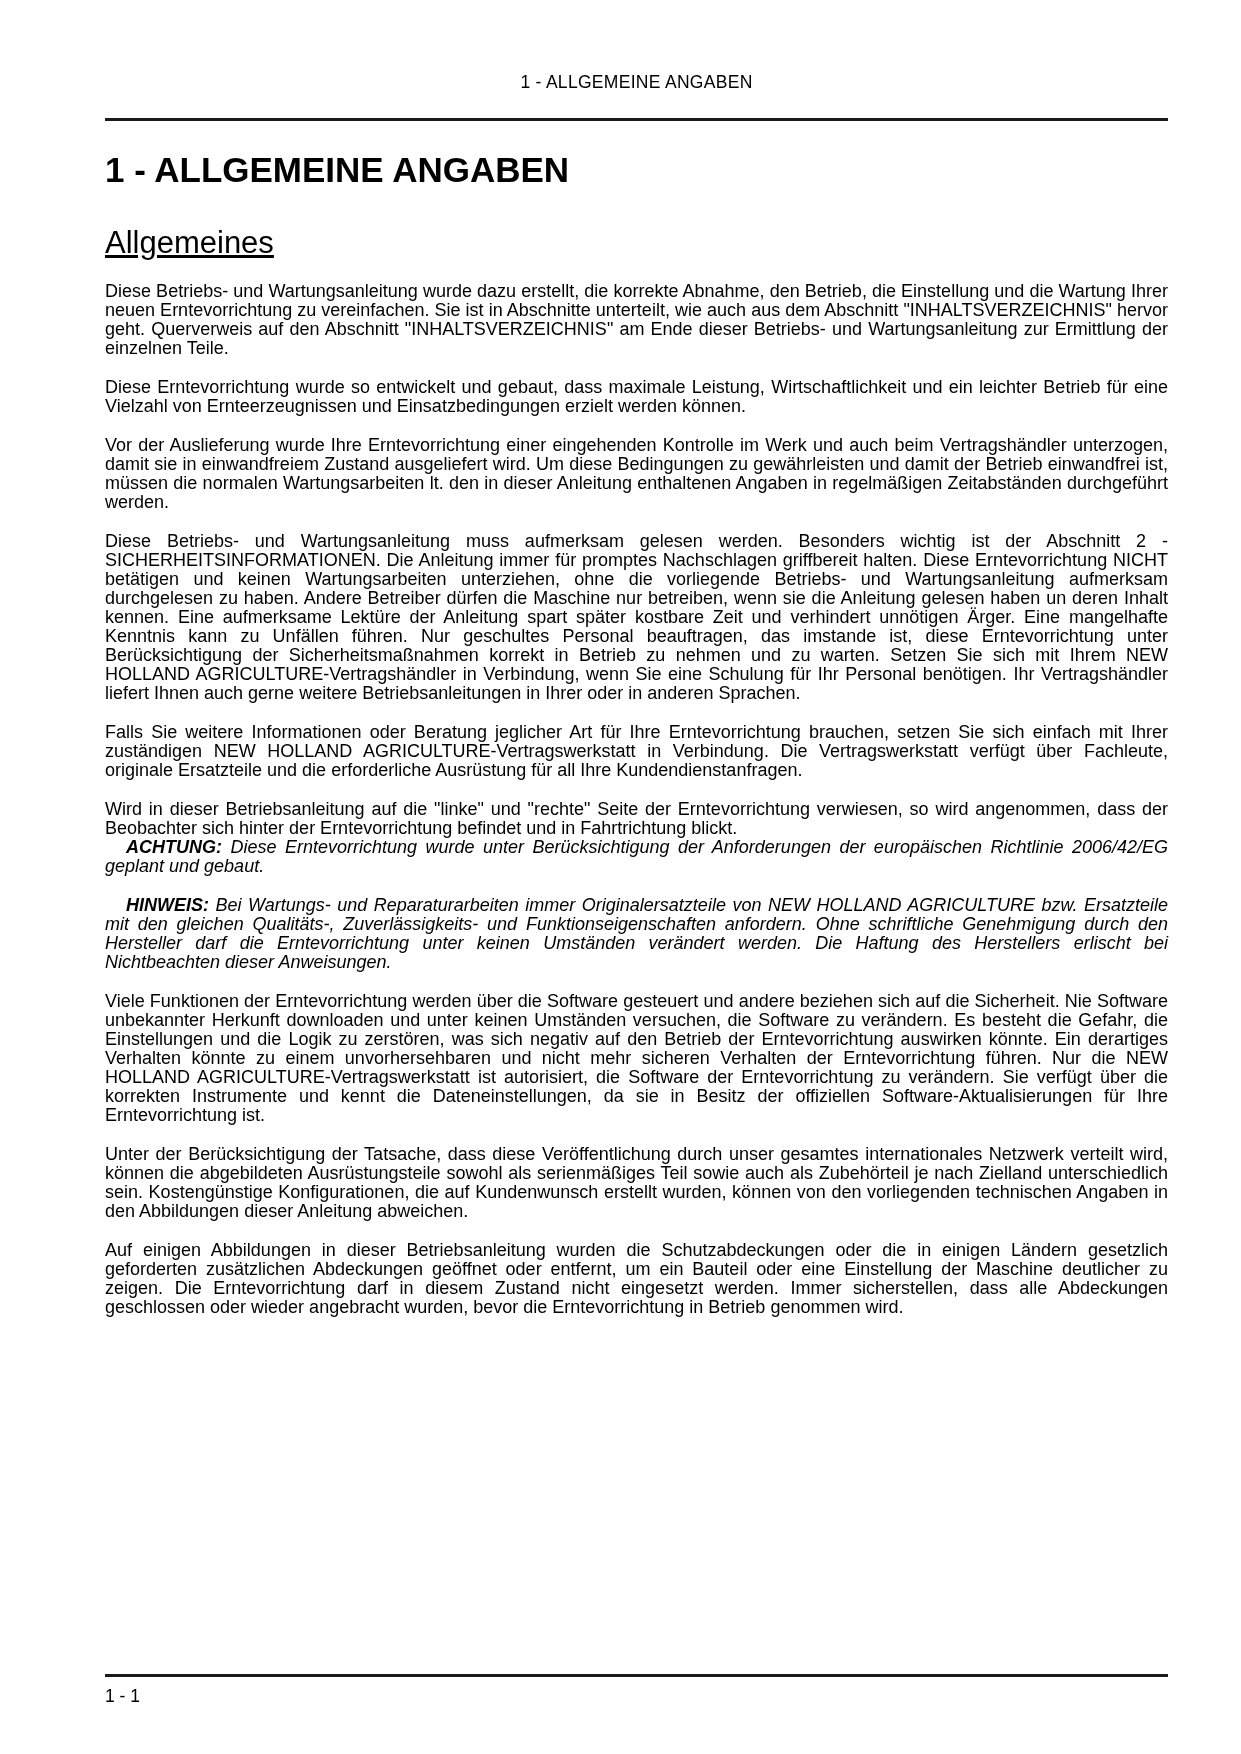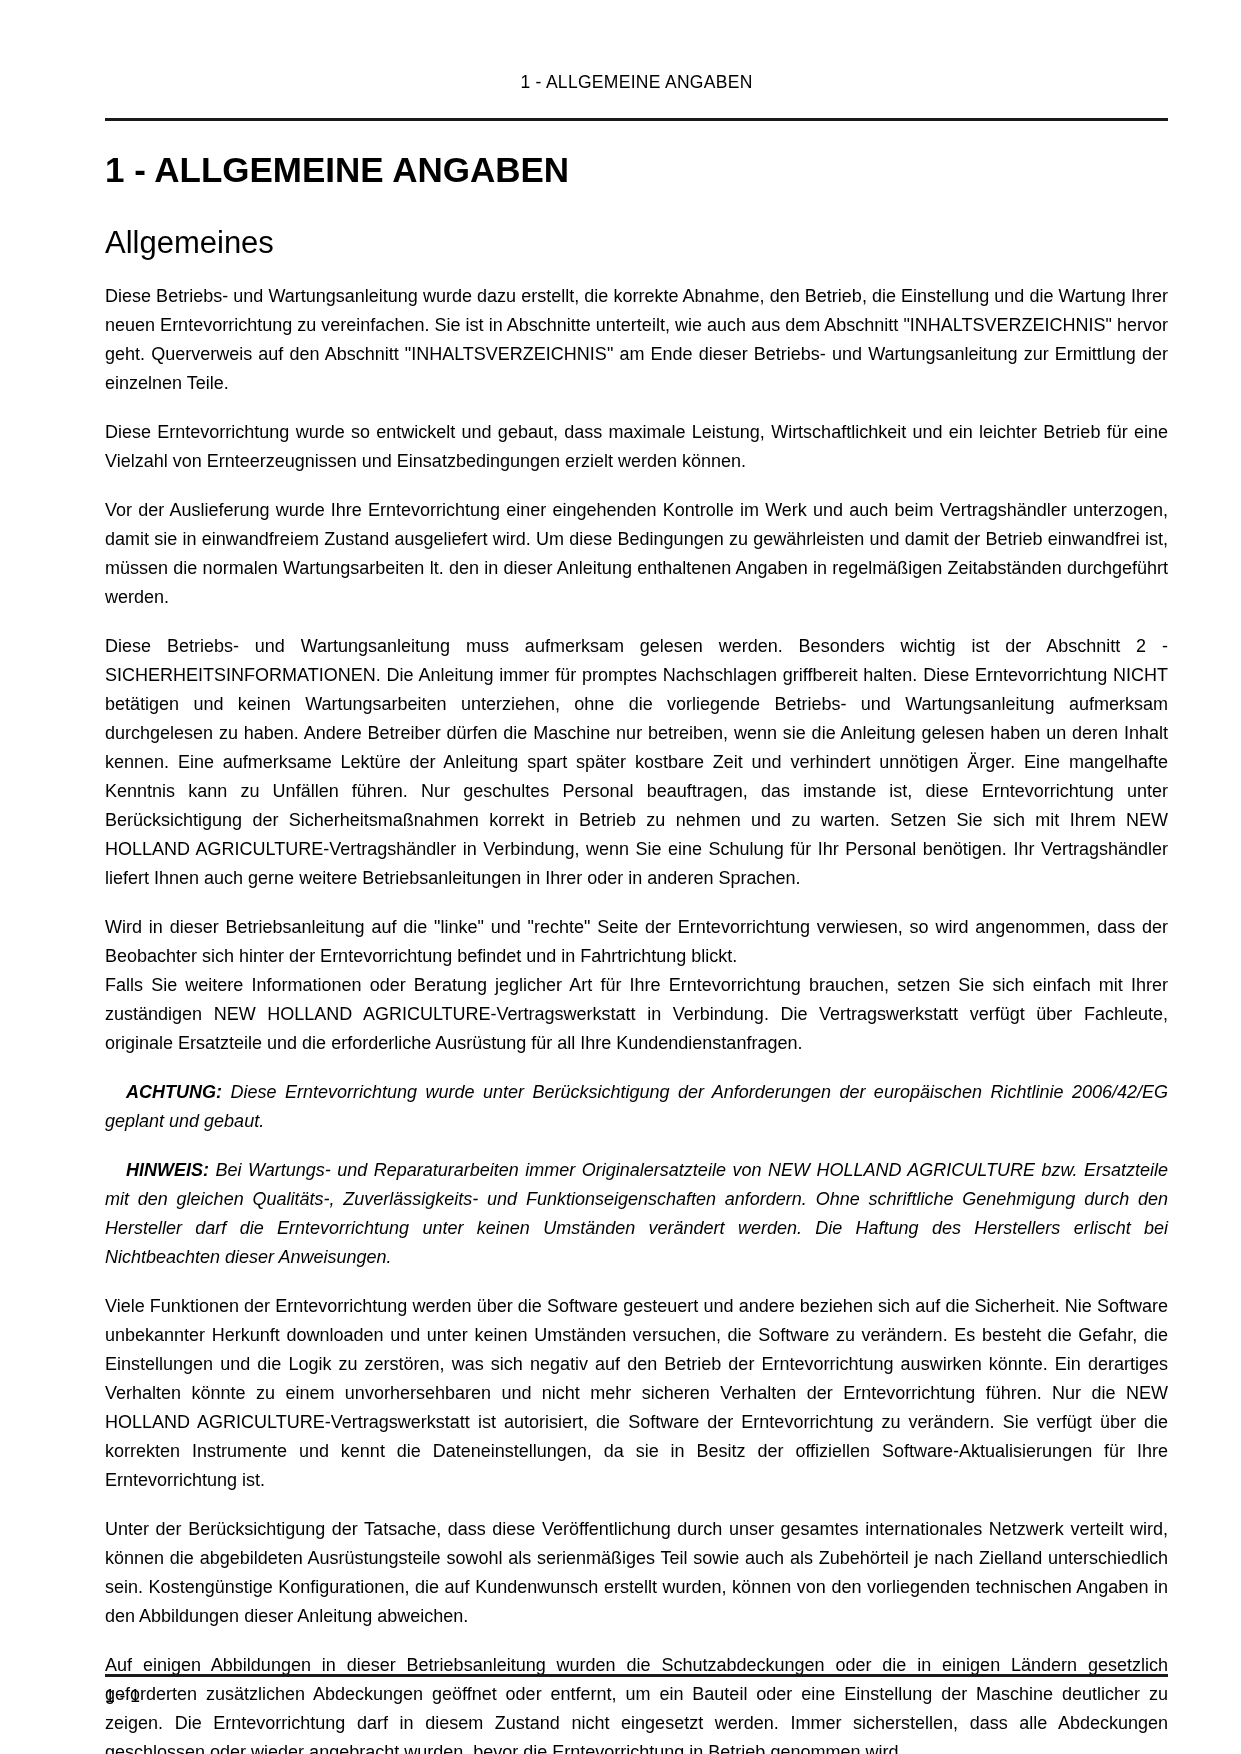--- a/index.html
+++ b/index.html
@@ -41,28 +41,29 @@
     font-size: 35px;
     font-weight: 700;
     line-height: 1.06;
     letter-spacing: 0px;
   }
   .section-heading {
     margin: 38px 0 0 0;
     font-size: 31px;
     font-weight: 400;
     line-height: 1.08;
+    text-decoration: underline;
   }
   .body-text {
     margin-top: 22px;
   }
   .para {
     margin: 0 0 20px 0;
     font-size: 18px;
-    line-height: 29px;
+    line-height: 19px;
     text-align: justify;
   }
   .para.tight {
     margin-bottom: 0;
   }
   .note {
     font-style: italic;
   }
   .note-label {
     font-weight: 700;
@@ -97,23 +98,23 @@
   <div class="body-text">
 
     <p class="para">Diese Betriebs- und Wartungsanleitung wurde dazu erstellt, die korrekte Abnahme, den Betrieb, die Einstellung und die Wartung Ihrer neuen Erntevorrichtung zu vereinfachen. Sie ist in Abschnitte unterteilt, wie auch aus dem Abschnitt "INHALTSVERZEICHNIS" hervor geht. Querverweis auf den Abschnitt "INHALTSVERZEICHNIS" am Ende dieser Betriebs- und Wartungsanleitung zur Ermittlung der einzelnen Teile.</p>
 
     <p class="para">Diese Erntevorrichtung wurde so entwickelt und gebaut, dass maximale Leistung, Wirtschaftlichkeit und ein leichter Betrieb für eine Vielzahl von Ernteerzeugnissen und Einsatzbedingungen erzielt werden können.</p>
 
     <p class="para">Vor der Auslieferung wurde Ihre Erntevorrichtung einer eingehenden Kontrolle im Werk und auch beim Vertragshändler unterzogen, damit sie in einwandfreiem Zustand ausgeliefert wird. Um diese Bedingungen zu gewährleisten und damit der Betrieb einwandfrei ist, müssen die normalen Wartungsarbeiten lt. den in dieser Anleitung enthaltenen Angaben in regelmäßigen Zeitabständen durchgeführt werden.</p>
 
     <p class="para">Diese Betriebs- und Wartungsanleitung muss aufmerksam gelesen werden. Besonders wichtig ist der Abschnitt 2 - SICHERHEITSINFORMATIONEN. Die Anleitung immer für promptes Nachschlagen griffbereit halten. Diese Erntevorrichtung NICHT betätigen und keinen Wartungsarbeiten unterziehen, ohne die vorliegende Betriebs- und Wartungsanleitung aufmerksam durchgelesen zu haben. Andere Betreiber dürfen die Maschine nur betreiben, wenn sie die Anleitung gelesen haben un deren Inhalt kennen. Eine aufmerksame Lektüre der Anleitung spart später kostbare Zeit und verhindert unnötigen Ärger. Eine mangelhafte Kenntnis kann zu Unfällen führen. Nur geschultes Personal beauftragen, das imstande ist, diese Erntevorrichtung unter Berücksichtigung der Sicherheitsmaßnahmen korrekt in Betrieb zu nehmen und zu warten. Setzen Sie sich mit Ihrem NEW HOLLAND AGRICULTURE-Vertragshändler in Verbindung, wenn Sie eine Schulung für Ihr Personal benötigen. Ihr Vertragshändler liefert Ihnen auch gerne weitere Betriebsanleitungen in Ihrer oder in anderen Sprachen.</p>
 
+    <p class="para">Falls Sie weitere Informationen oder Beratung jeglicher Art für Ihre Erntevorrichtung brauchen, setzen Sie sich einfach mit Ihrer zuständigen NEW HOLLAND AGRICULTURE-Vertragswerkstatt in Verbindung. Die Vertragswerkstatt verfügt über Fachleute, originale Ersatzteile und die erforderliche Ausrüstung für all Ihre Kundendienstanfragen.</p>
+
     <p class="para tight">Wird in dieser Betriebsanleitung auf die "linke" und "rechte" Seite der Erntevorrichtung verwiesen, so wird angenommen, dass der Beobachter sich hinter der Erntevorrichtung befindet und in Fahrtrichtung blickt.</p>
-
-    <p class="para">Falls Sie weitere Informationen oder Beratung jeglicher Art für Ihre Erntevorrichtung brauchen, setzen Sie sich einfach mit Ihrer zuständigen NEW HOLLAND AGRICULTURE-Vertragswerkstatt in Verbindung. Die Vertragswerkstatt verfügt über Fachleute, originale Ersatzteile und die erforderliche Ausrüstung für all Ihre Kundendienstanfragen.</p>
 
     <p class="para note"><span class="note-label">ACHTUNG:</span> <span>Diese Erntevorrichtung wurde unter Berücksichtigung der Anforderungen der europäischen Richtlinie 2006/42/EG geplant und gebaut.</span></p>
 
     <p class="para note"><span class="note-label">HINWEIS:</span> <span>Bei Wartungs- und Reparaturarbeiten immer Originalersatzteile von NEW HOLLAND AGRICULTURE bzw. Ersatzteile mit den gleichen Qualitäts-, Zuverlässigkeits- und Funktionseigenschaften anfordern. Ohne schriftliche Genehmigung durch den Hersteller darf die Erntevorrichtung unter keinen Umständen verändert werden. Die Haftung des Herstellers erlischt bei Nichtbeachten dieser Anweisungen.</span></p>
 
     <p class="para">Viele Funktionen der Erntevorrichtung werden über die Software gesteuert und andere beziehen sich auf die Sicherheit. Nie Software unbekannter Herkunft downloaden und unter keinen Umständen versuchen, die Software zu verändern. Es besteht die Gefahr, die Einstellungen und die Logik zu zerstören, was sich negativ auf den Betrieb der Erntevorrichtung auswirken könnte. Ein derartiges Verhalten könnte zu einem unvorhersehbaren und nicht mehr sicheren Verhalten der Erntevorrichtung führen. Nur die NEW HOLLAND AGRICULTURE-Vertragswerkstatt ist autorisiert, die Software der Erntevorrichtung zu verändern. Sie verfügt über die korrekten Instrumente und kennt die Dateneinstellungen, da sie in Besitz der offiziellen Software-Aktualisierungen für Ihre Erntevorrichtung ist.</p>
 
 
     <p class="para">Unter der Berücksichtigung der Tatsache, dass diese Veröffentlichung durch unser gesamtes internationales Netzwerk verteilt wird, können die abgebildeten Ausrüstungsteile sowohl als serienmäßiges Teil sowie auch als Zubehörteil je nach Zielland unterschiedlich sein. Kostengünstige Konfigurationen, die auf Kundenwunsch erstellt wurden, können von den vorliegenden technischen Angaben in den Abbildungen dieser Anleitung abweichen.</p>
 

